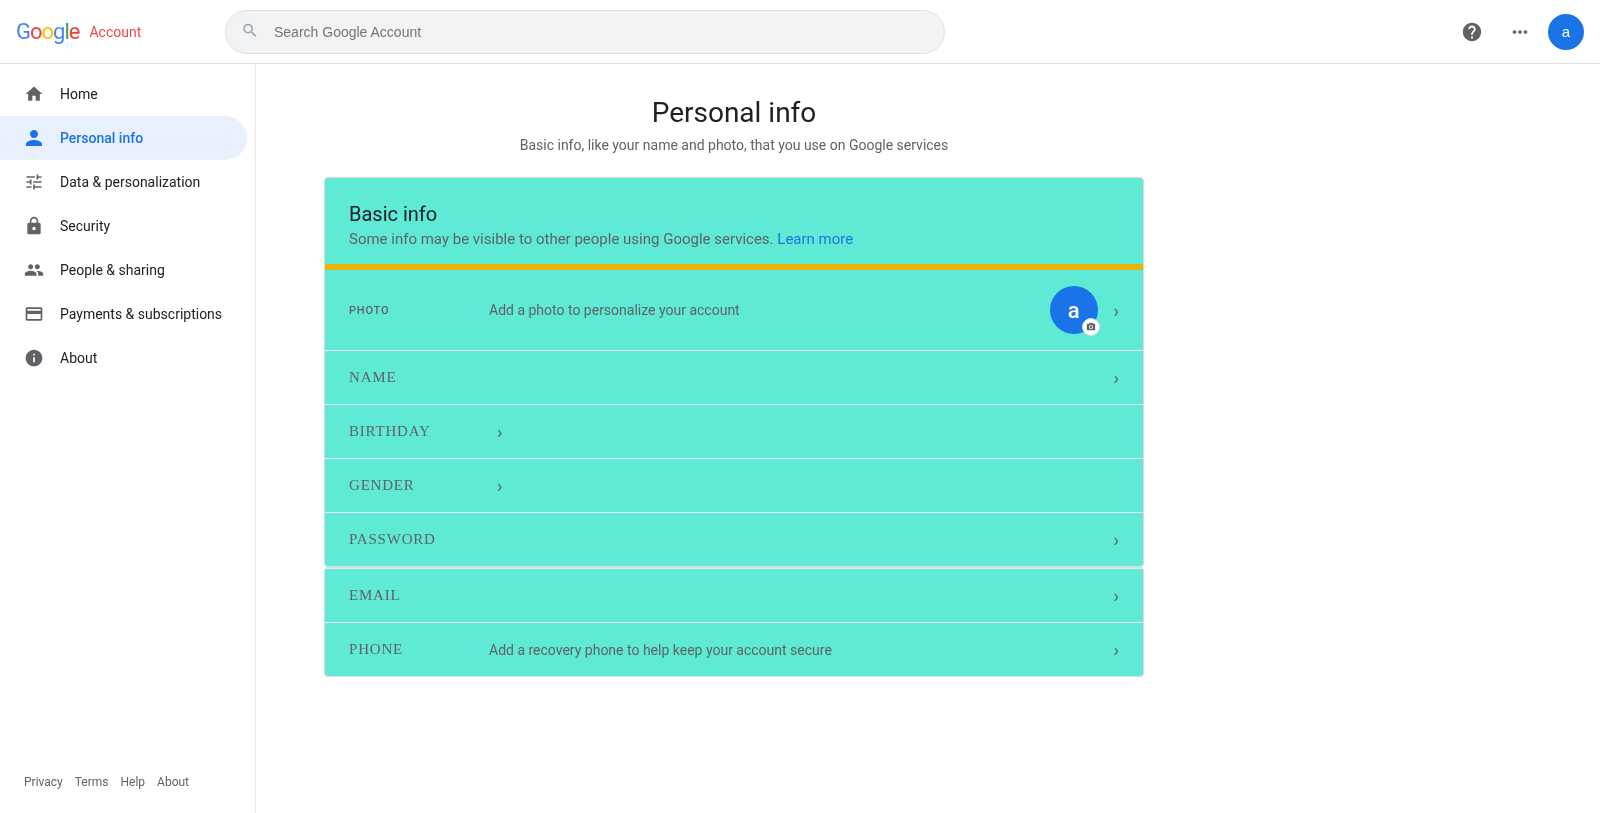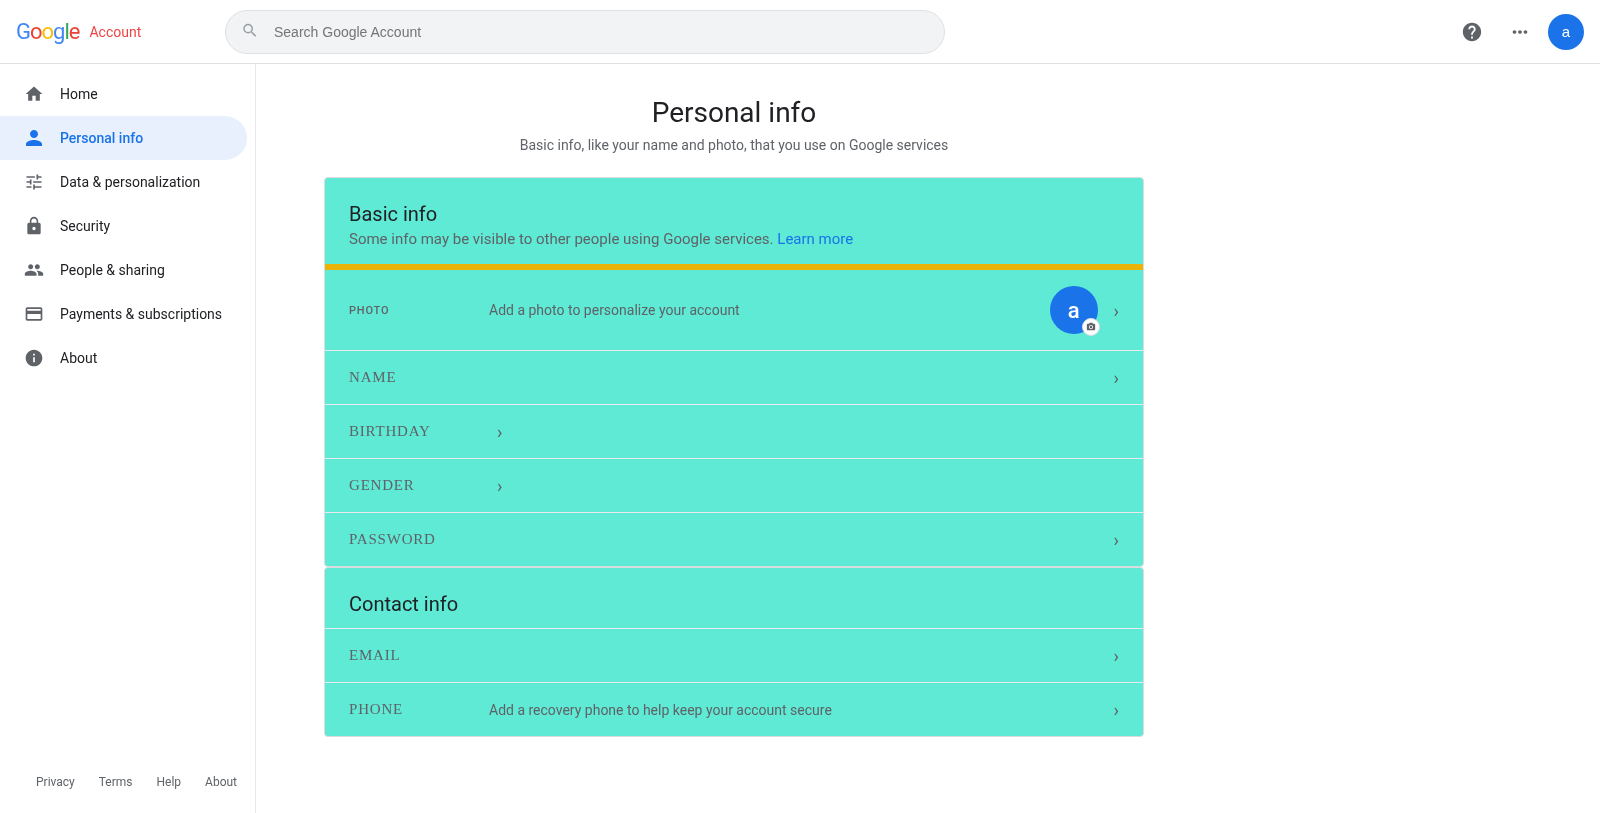--- a/index.html
+++ b/index.html
@@ -149,21 +149,20 @@
       margin-top: auto;
       padding: 16px 24px;
       display: flex;
       gap: 12px;
       font-size: 12px;
       color: #5f6368;
     }
     .sidebar-footer a {
       color: #5f6368;
       text-decoration: none;
-      margin-left: 12px;
     }
 
     
     .main-content {
       flex: 1;
       padding: 32px 40px;
       max-width: 900px;
     }
     .page-header {
       margin-bottom: 24px;
@@ -453,23 +452,20 @@
       </div>
 
       <div class="info-row">
         <span class="info-row-label">PASSWORD</span>
         <span class="info-row-value"></span>
         <span class="info-row-arrow">›</span>
       </div>
     </div>
 
     <div class="card">
-      <div class="card-header">
-        <div class="card-title">Contact info</div>
-      </div>
 
       <div class="info-row">
         <span class="info-row-label">EMAIL</span>
         <span class="info-row-value"></span>
         <span class="info-row-arrow">›</span>
       </div>
 
       <div class="info-row">
         <span class="info-row-label">PHONE</span>
         <span class="info-row-value muted">Add a recovery phone to help keep your account secure</span>

